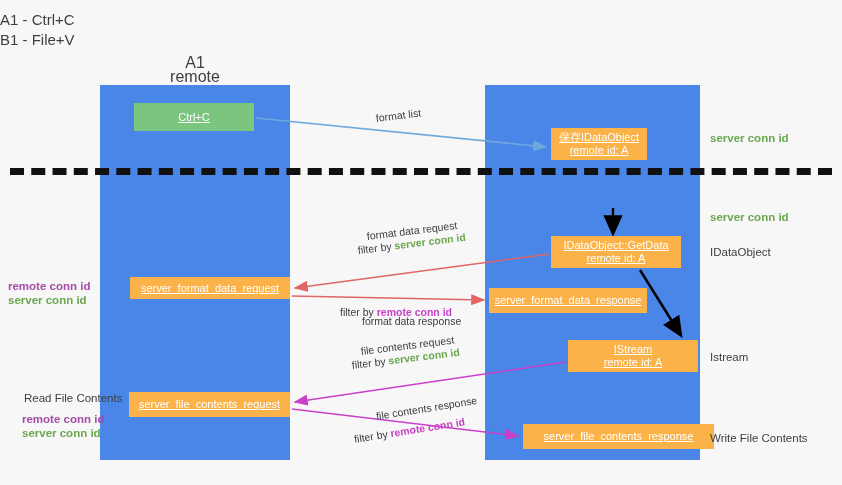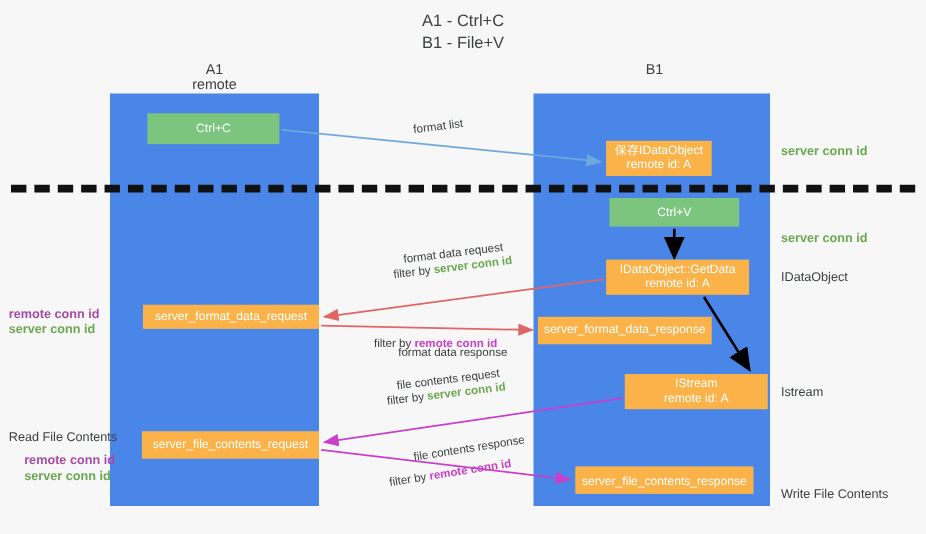--- a/index.html
+++ b/index.html
@@ -9,80 +9,80 @@
     font-family:"Liberation Sans","DejaVu Sans",sans-serif;
     overflow:hidden;
     position:relative;
     color:#3c4043;
   }
   #stage{position:absolute;inset:0;}
   .abs{position:absolute;}
 
   
   #title{
-    left:0;top:10px;width:842px;text-align:center;
+    left:0;top:10px;width:842px;
     font-size:15px;line-height:20px;color:#3c4043;
   }
 
   
   .col-head{
-    text-align:center;font-size:13px;line-height:14px;color:#3c4043;
+    text-align:center;font-size:16px;line-height:14px;color:#3c4043;
   }
   #head-a1{left:125px;top:56px;width:140px;}
   #head-b1{left:525px;top:56px;width:140px;}
 
   
   .lane{background:#4a86e8;}
   #lane-a1{left:100px;top:85px;width:190px;height:375px;}
   #lane-b1{left:485px;top:85px;width:215px;height:375px;}
 
   
   .box{
     box-sizing:border-box;
     display:flex;flex-direction:column;
     align-items:center;justify-content:center;
     color:#ffffff;font-size:11px;line-height:13px;
-    text-align:center;padding:4px 4px;
+    text-align:center;padding:4px 4px;text-decoration:underline;
   }
   .box.green{background:#7bc57f;}
   .box.orange{background:#fbb249;}
   .box .l2{font-size:11px;line-height:13px;}
 
   #box-ctrlc{left:134px;top:103px;width:120px;height:28px;}
   #box-save{left:551px;top:128px;width:96px;height:32px;}
   #box-ctrlv{left:554px;top:180px;width:118px;height:26px;}
   #box-getdata{left:551px;top:236px;width:130px;height:32px;}
   #box-istream{left:568px;top:340px;width:130px;height:32px;}
   #box-fmt-req{left:130px;top:277px;width:160px;height:22px;}
   #box-fmt-res{left:489px;top:288px;width:158px;height:25px;}
   #box-file-req{left:129px;top:392px;width:161px;height:25px;}
-  #box-file-res{left:523px;top:424px;width:162px;height:25px;justify-content:flex-end;}
+  #box-file-res{left:523px;top:424px;width:191px;height:25px;}
 
   
   #divider{
     left:10px;top:168px;width:822px;height:0;
     border-top:7px dashed #111111;
   }
 
   
   .side{font-size:11.5px;line-height:15px;}
   .side.green{color:#6aa84f;font-weight:bold;}
   .side.dark{color:#3c4043;}
   #side-conn1{left:710px;top:131px;}
   #side-conn2{left:710px;top:210px;}
   #side-dataobject{left:710px;top:245px;}
   #side-istream{left:710px;top:350px;}
-  #side-write{left:710px;top:431px;margin-top:12px;}
+  #side-write{left:710px;top:431px;}
 
   
   .left-lab{font-size:11.5px;line-height:14px;font-weight:bold;}
   .left-lab .remote{color:#a64ca6;display:block;}
   .left-lab .server{color:#6aa84f;display:block;}
   #left-mid{left:8px;top:279px;width:92px;text-align:left;}
-  #left-read-title{left:8px;top:392px;font-size:11.5px;color:#3c4043;font-weight:normal;}
+  #left-read-title{left:24px;top:392px;font-size:11.5px;color:#3c4043;font-weight:normal;}
   #left-bottom{left:22px;top:412px;width:92px;text-align:left;}
 
   
   .flow{font-size:10.5px;line-height:14px;color:#3c4043;white-space:nowrap;}
   .flow .green{color:#6aa84f;font-weight:bold;}
   .flow .purple{color:#c93fc9;font-weight:bold;}
   .flow.rot{transform:rotate(-7deg);transform-origin:left top;}
   .flow.rot9{transform:rotate(-9deg);transform-origin:left top;}
 
   #fl-formatlist{left:375px;top:111px;}
@@ -108,21 +108,20 @@
   </div>
 
   <div class="abs lane" id="lane-a1"></div>
   <div class="abs lane" id="lane-b1"></div>
 
   <div class="abs col-head" id="head-a1">
     <div>A1</div>
     <div>remote</div>
   </div>
   <div class="abs col-head" id="head-b1">
-    <div>B1</div>
   </div>
 
   <svg id="wires">
     <defs>
       <marker id="ah-blue" markerWidth="9" markerHeight="7" refX="8" refY="3.5" orient="auto">
         <polygon points="0,0 9,3.5 0,7" fill="#6fa8dc"></polygon>
       </marker>
       <marker id="ah-red" markerWidth="9" markerHeight="7" refX="8" refY="3.5" orient="auto">
         <polygon points="0,0 9,3.5 0,7" fill="#e06666"></polygon>
       </marker>
@@ -151,23 +150,20 @@
 
   <div class="abs box green" id="box-ctrlc">
     <span>Ctrl+C</span>
   </div>
 
   <div class="abs box orange" id="box-save">
     <span>保存IDataObject</span>
     <span class="l2">remote id: A</span>
   </div>
 
-  <div class="abs box green" id="box-ctrlv">
-    <span>Ctrl+V</span>
-  </div>
 
   <div class="abs box orange" id="box-getdata">
     <span>IDataObject::GetData</span>
     <span class="l2">remote id: A</span>
   </div>
 
   <div class="abs box orange" id="box-istream">
     <span>IStream</span>
     <span class="l2">remote id: A</span>
   </div>

